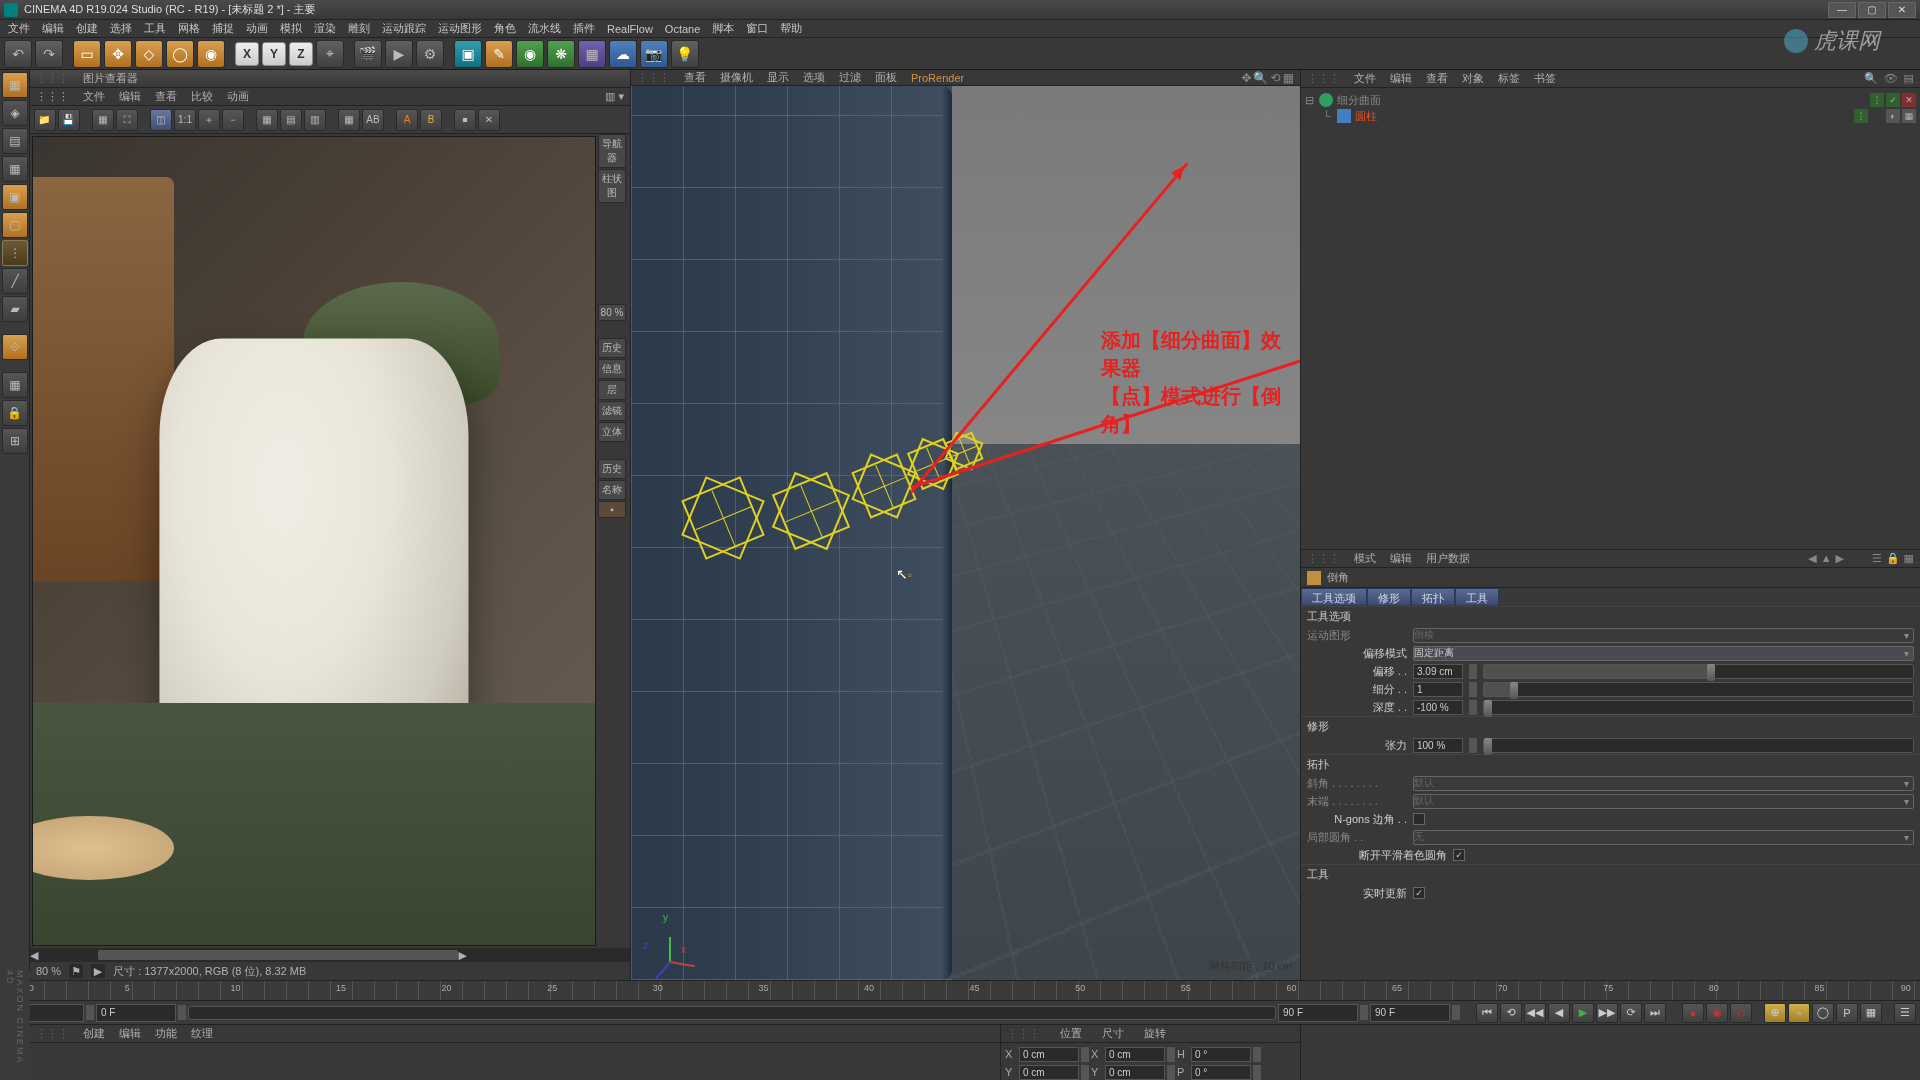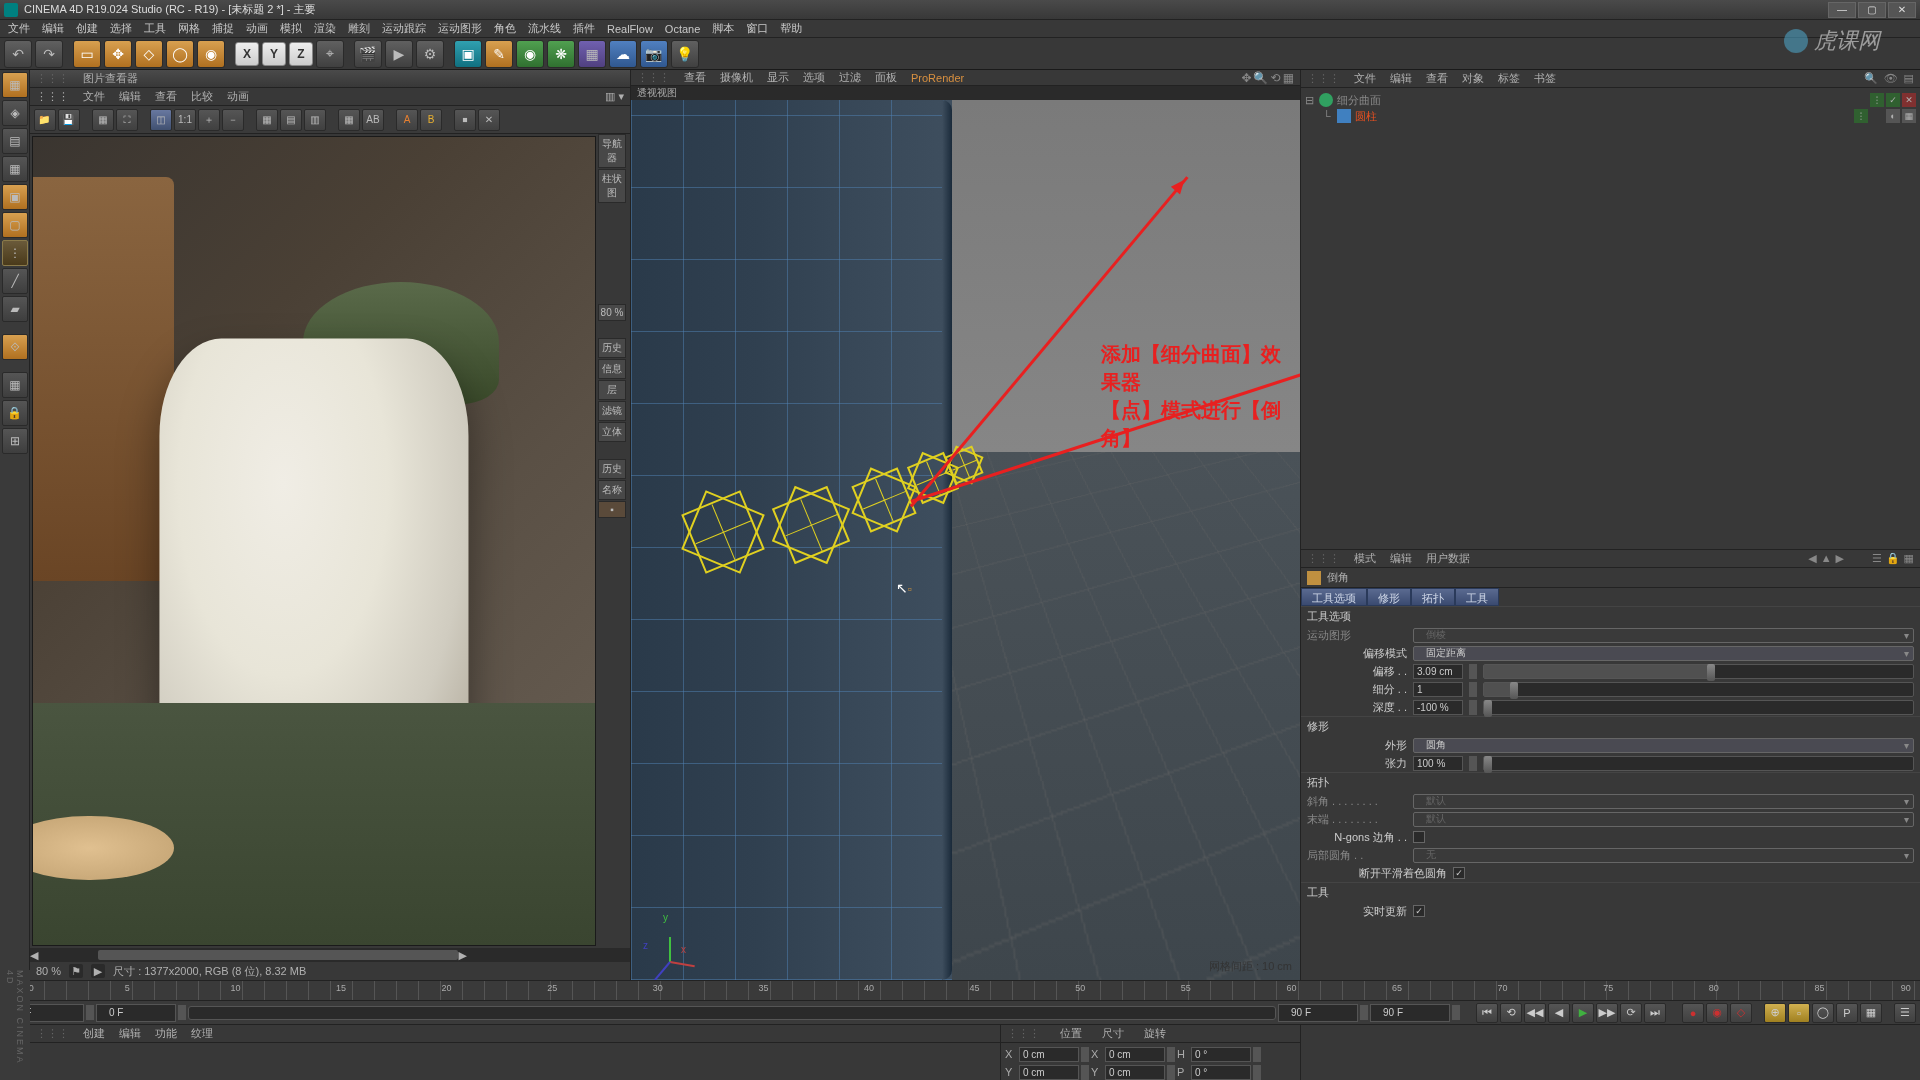--- a/index.html
+++ b/index.html
@@ -92,31 +92,31 @@
 .attr-tab { padding: 2px 10px; background: linear-gradient(#5a6a90,#3a4a70); border: 1px solid #2a3a5a; color: #d0d8e8; font-size: 11px; }
 .attr-section { padding: 2px 6px; font-size: 11px; background: #383838; color: #ccc; border-top: 1px solid #444; }
 .attr-row { display: flex; align-items: center; height: 18px; gap: 6px; padding: 0 6px; font-size: 11px; }
 .attr-row .lbl { width: 100px; color: #888; }
 .attr-row .lbl.active { color: #ccc; text-align: right; }
 .num-input { width: 50px; height: 15px; background: #2a2a2a; border: 1px solid #555; color: #ccc; padding: 0 3px; font-size: 10px; }
 .spinner { width: 8px; height: 15px; background: #555; display: inline-block; }
 .slider-track { flex: 1; height: 15px; background: #2a2a2a; border: 1px solid #555; position: relative; border-radius: 2px; }
 .slider-fill { height: 100%; background: #505050; }
 .slider-thumb { position: absolute; top: -1px; width: 8px; height: 17px; background: linear-gradient(#888,#555); border-radius: 2px; }
-.dropdown { flex: 1; height: 15px; background: #4a4a52; border: 1px solid #666; color: #ccc; padding: 0 12px; display: flex; align-items: center; font-size: 10px; position: relative; border-radius: 2px; }
+.dropdown { flex: 1; height: 15px; background: #4a4a52; border: 1px solid #666; color: #ccc; padding: 0 0; display: flex; align-items: center; font-size: 10px; position: relative; border-radius: 2px; }
 .dropdown::after { content: '▾'; position: absolute; right: 4px; color: #888; }
 .dropdown.dis { background: #3a3a3a; color: #666; }
 .chk { width: 12px; height: 12px; background: #2a2a2a; border: 1px solid #666; display: inline-flex; align-items: center; justify-content: center; font-size: 9px; color: #ccc; }
 .timeline { height: 20px; background: #3a3a3a; display: flex; align-items: center; border-top: 1px solid #222; position: relative; }
 .timeline-ruler { flex: 1; height: 100%; background-image: repeating-linear-gradient(90deg, #555 0, #555 1px, transparent 1px, transparent 22px); position: relative; }
 .timeline-marker { position: absolute; left: 18px; top: 0; width: 10px; height: 16px; background: #40b040; }
 .timeline-labels { position: absolute; inset: 0; }
 .timeline-labels span { position: absolute; top: 2px; font-size: 9px; color: #aaa; }
 .transport { height: 24px; background: #3a3a3a; display: flex; align-items: center; gap: 2px; padding: 0 4px; border-top: 1px solid #222; }
-.frame-box { width: 80px; height: 18px; background: #2a2a2a; border: 1px solid #555; color: #ccc; font-size: 10px; display: flex; align-items: center; padding: 0 12px; }
+.frame-box { width: 80px; height: 18px; background: #2a2a2a; border: 1px solid #555; color: #ccc; font-size: 10px; display: flex; align-items: center; padding: 0 4px; }
 .transport-btn { width: 22px; height: 20px; background: linear-gradient(#555,#404040); border: 1px solid #2a2a2a; border-radius: 2px; display: flex; align-items: center; justify-content: center; color: #ccc; font-size: 11px; }
 .rec-btn { color: #cc3030; }
 .bottom-row { display: flex; height: 110px; border-top: 1px solid #222; }
 .material-panel { flex: 1; background: #383838; }
 .mat-header { height: 18px; display: flex; align-items: center; padding: 0 6px; gap: 14px; font-size: 11px; border-bottom: 1px solid #222; }
 .coord-panel { width: 300px; background: #383838; border-left: 1px solid #222; }
 .coord-header { height: 18px; display: flex; align-items: center; padding: 0 6px; gap: 20px; font-size: 11px; border-bottom: 1px solid #222; }
 .coord-grid { padding: 2px 4px; }
 .coord-row { display: flex; align-items: center; gap: 2px; height: 18px; }
 .coord-row .axl { width: 12px; color: #aaa; }
@@ -297,21 +297,20 @@
       <span>过滤</span>
       <span>面板</span>
       <span style="color:#d89040">ProRender</span>
       <div class="right-icons">
         <span>✥</span>
         <span>🔍</span>
         <span>⟲</span>
         <span>▦</span>
       </div>
     </div>
-    <div class="vp-label">透视视图</div>
     <div class="viewport">
       <div class="grid-floor"></div>
       <div class="cylinder-mesh">
         <div class="mesh-lines"></div>
         <div class="cyl-edge"></div>
       </div>
 
       <div class="hex" style="left:60px; top:400px; width:64px;height:64px">
           <div class="cross"></div>
         </div>
@@ -446,24 +445,20 @@
       </div>
       <div class="attr-row">
         <span class="lbl active">深度 . .</span>
         <input class="num-input" value="-100 %" style="">
         <span class="spinner"></span>
         <div class="slider-track">
             <div class="slider-thumb" style="left:0%"></div>
           </div>
       </div>
       <div class="attr-section">修形</div>
-      <div class="attr-row">
-        <span class="lbl active">外形</span>
-        <div class="dropdown">圆角</div>
-      </div>
       <div class="attr-row">
         <span class="lbl active">张力</span>
         <input class="num-input" value="100 %" style="">
         <span class="spinner"></span>
         <div class="slider-track">
             <div class="slider-thumb" style="left:0%"></div>
           </div>
       </div>
       <div class="attr-section">拓扑</div>
       <div class="attr-row">

